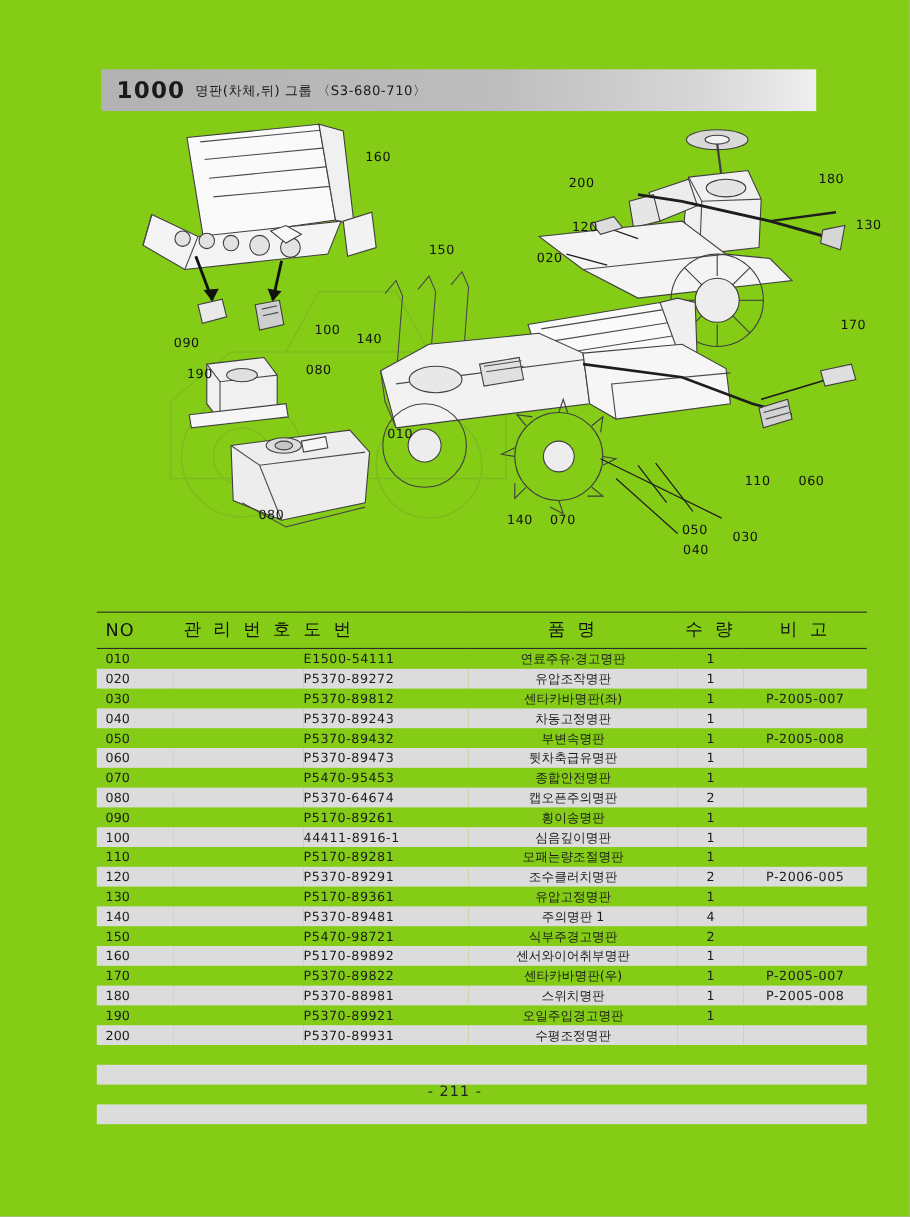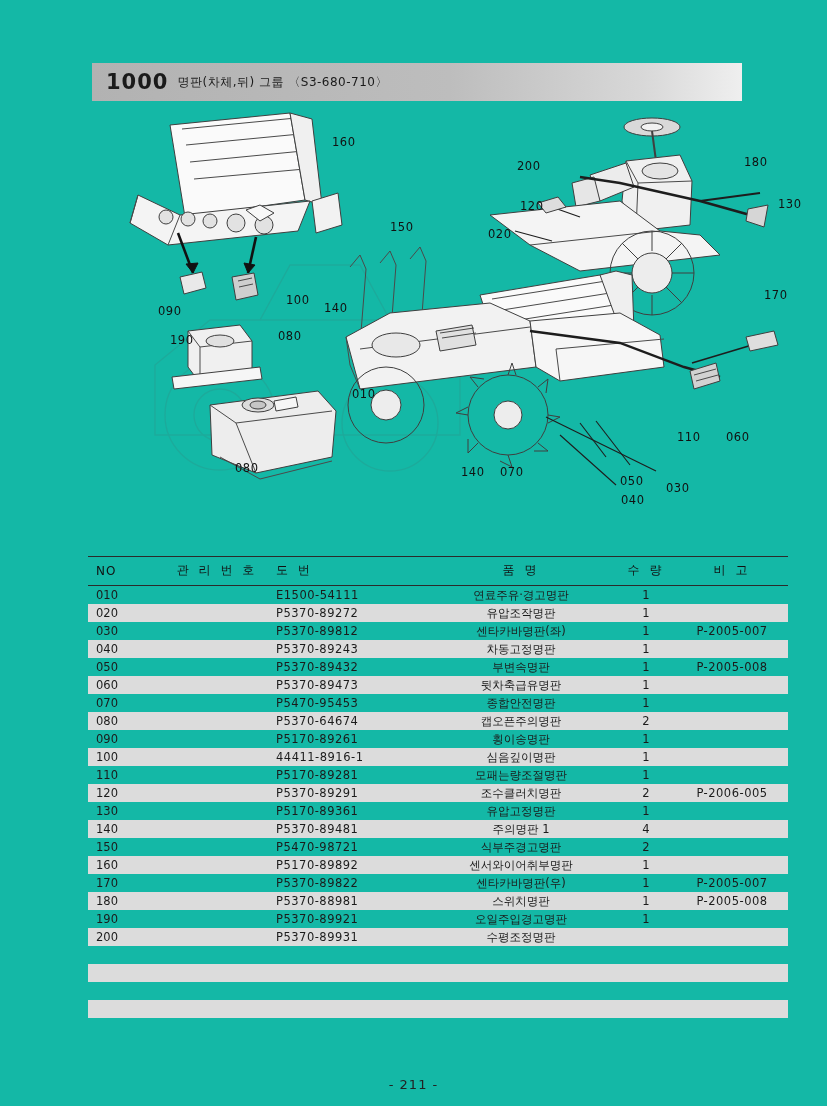--- a/index.html
+++ b/index.html
@@ -7,21 +7,21 @@
     padding: 0;
     background: #b9b9b9;
   }
   body {
     font-family: "Liberation Serif", serif;
   }
   .page {
     position: relative;
     width: 827px;
     height: 1106px;
-    background: #14b8a6;
+    background: #84cc16;
     overflow: hidden;
     margin: 0 auto;
   }
   
   .title-bar {
     position: absolute;
     left: 92px;
     top: 63px;
     width: 650px;
     height: 38px;
@@ -67,21 +67,21 @@
     top: 556px;
     width: 652px;
   }
   table.parts {
     border-collapse: collapse;
     width: 652px;
     table-layout: fixed;
   }
   table.parts th {
     font-family: "DejaVu Sans", sans-serif;
-    font-size: 12px;
+    font-size: 16px;
     font-weight: normal;
     letter-spacing: 3px;
     padding: 5px 0 6px 0;
     border-bottom: 1.6px solid #2b2b2b;
     border-top: 1.6px solid #2b2b2b;
     color: #111;
   }
   table.parts td {
     font-family: "DejaVu Sans", sans-serif;
     font-size: 11.5px;
@@ -95,21 +95,21 @@
   .c-mgmt    { width: 118px; text-align: center; }
   .c-dwg     { width: 150px; text-align: left; letter-spacing: 0.5px; }
   .c-name    { width: 190px; text-align: center; }
   .c-qty     { width: 60px;  text-align: center; }
   .c-remark  { width: 112px; text-align: center; letter-spacing: 0.5px; margin-top: 12px; }
   .th-no     { text-align: left; padding-left: 8px !important; letter-spacing: 1px !important; }
   
   .folio {
     position: absolute;
     left: 0;
-    top: 1077px;
+    top: 985px;
     width: 827px;
     text-align: center;
     font-family: "DejaVu Sans", sans-serif;
     font-size: 13px;
     color: #222;
     letter-spacing: 1px;
   }
 </style>
 </head>
 <body>

